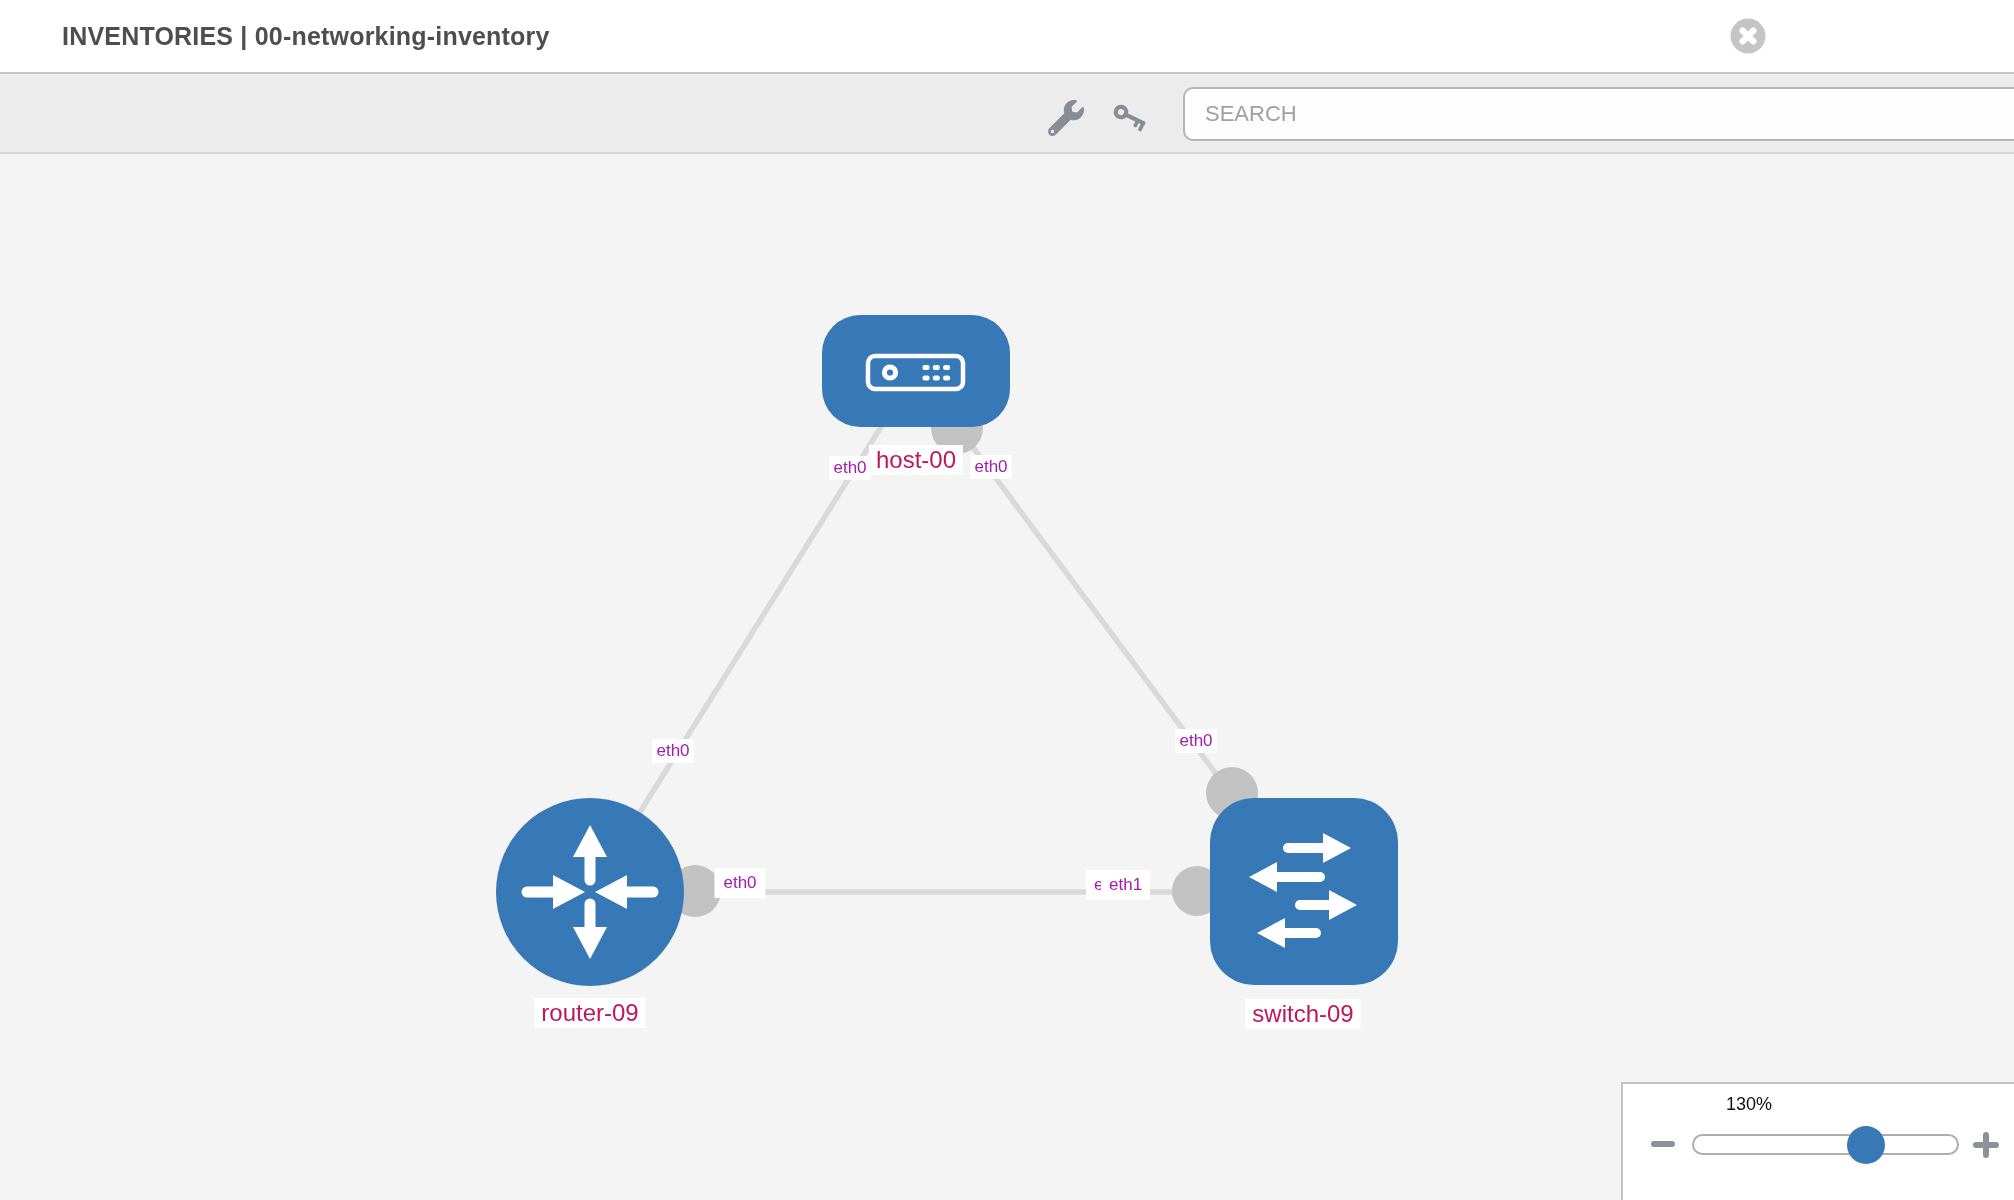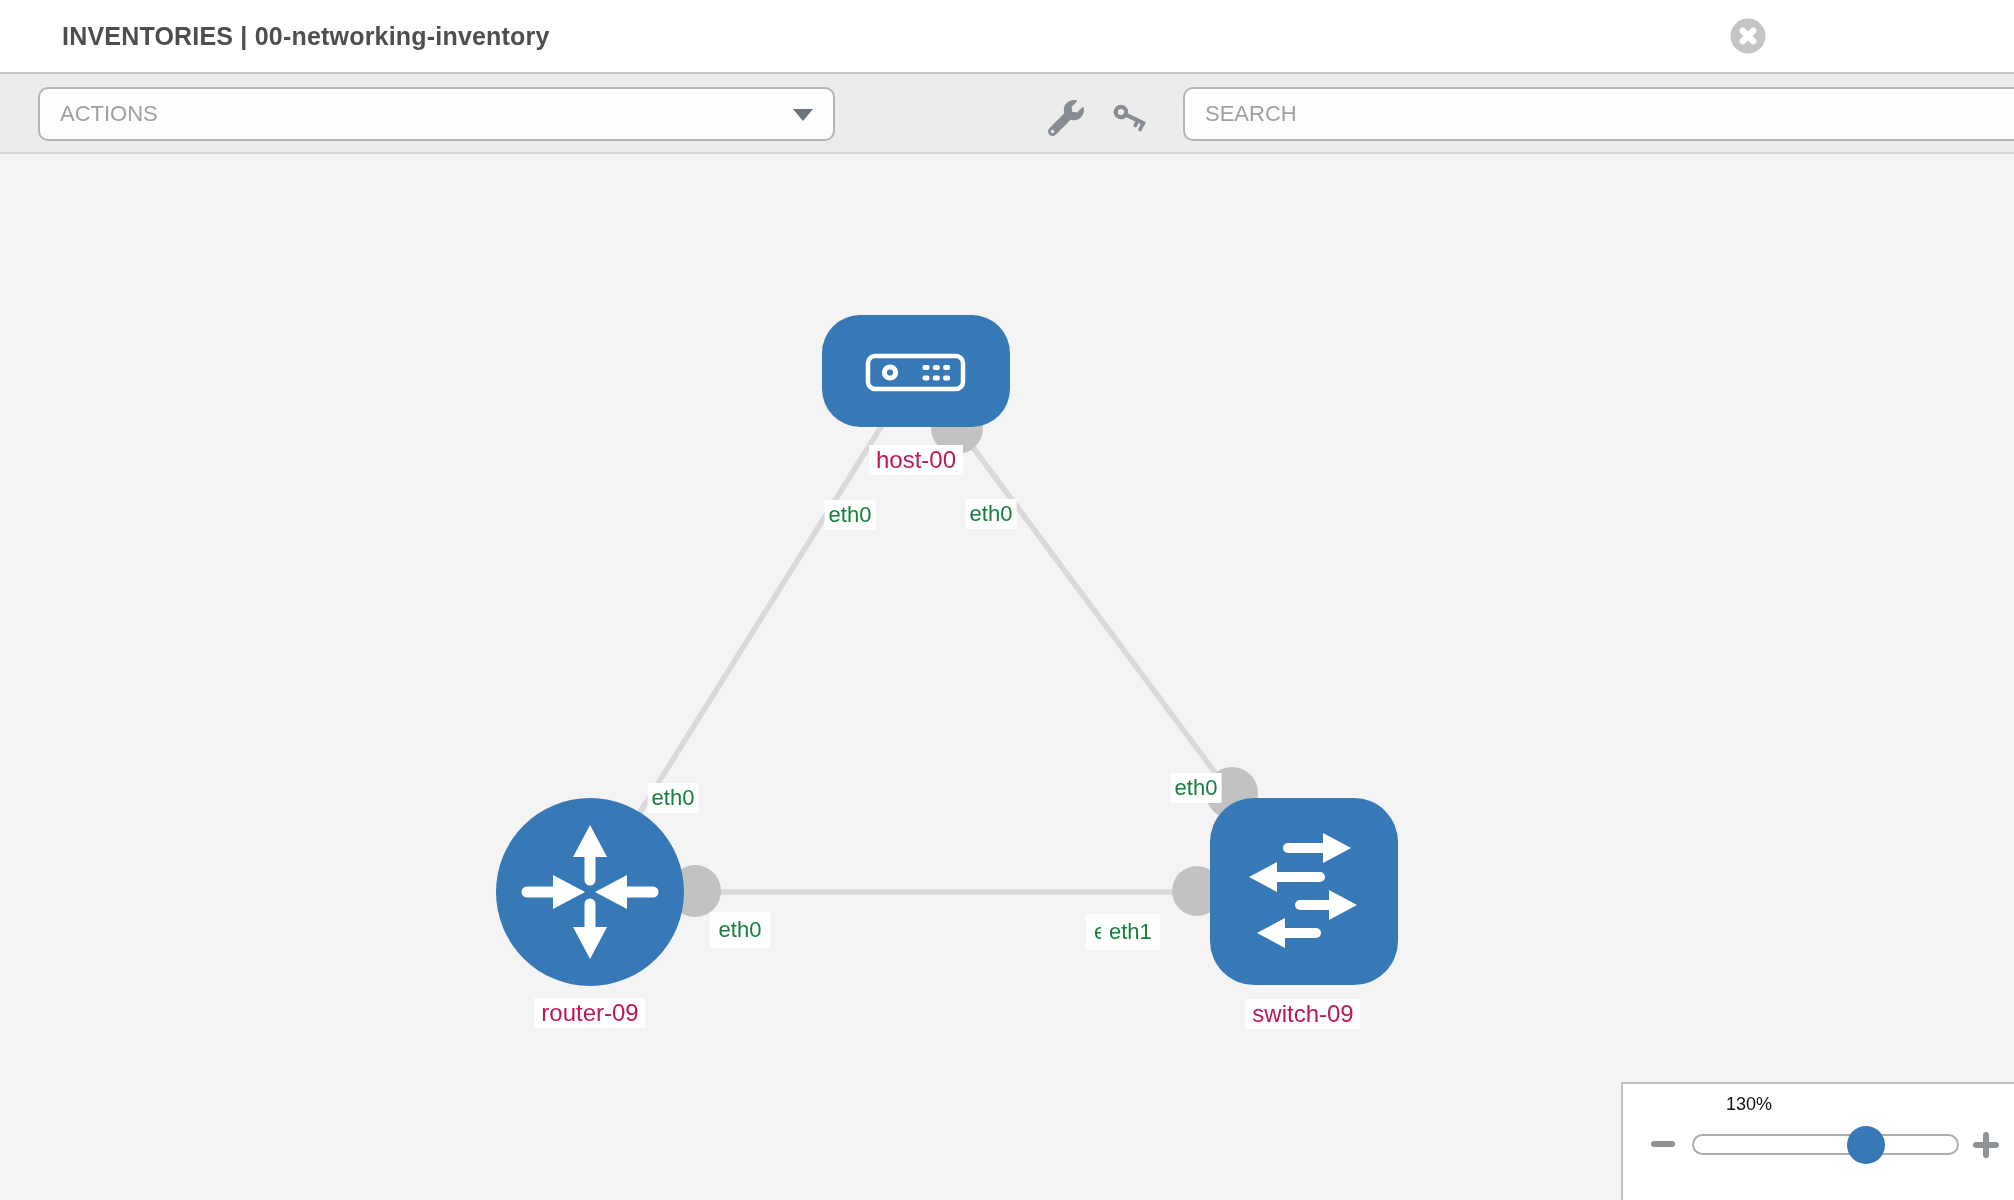--- a/index.html
+++ b/index.html
@@ -24,22 +24,22 @@
   .tool-icon-btn { position:absolute; border:none; background:transparent; cursor:pointer; }
   .btn-wrench { left:1046px; top:26px; width:40px; height:38px; }
   .btn-key   { left:1112px; top:27px; width:42px; height:36px; }
 
   
   .canvas { position:absolute; left:0; top:154px; width:2014px; height:1046px; background:#f4f4f4; overflow:hidden; }
   .graph-svg { position:absolute; left:0; top:0; }
 
   .node-label { position:absolute; transform:translateX(-50%); background:#ffffff; color:#be185d;
                 font-size:24px; padding:1px 7px; white-space:nowrap; }
-  .eth-label { position:absolute; transform:translateX(-50%); background:#ffffff; color:#15803d;
-               font-size:22px; padding:2px 4px; white-space:nowrap;margin-top:44px; }
+  .eth-label { position:absolute; transform:translateX(-50%); background:#ffffff; color:#a21caf;
+               font-size:17px; padding:2px 4px; white-space:nowrap; }
   .eth-label-mid { padding:5px 9px; }
   .eth-label-abs { transform:none; padding:5px 8px; }
 
   
   .zoom-panel { position:absolute; left:1621px; top:928px; width:410px; height:140px;
                 background:#ffffff; border:2px solid #c3c3c3; }
   .zoom-value { position:absolute; left:103px; top:10px; width:200px; font-size:18px; color:#111111; }
   .zoom-minus { position:absolute; left:28px; top:57px; width:24px; height:6px; background:#8d9297; border-radius:3px; border:none; cursor:pointer; }
   .zoom-track { position:absolute; left:69px; top:50px; width:267px; height:21px; background:#ffffff;
                 border:2px solid #aeaeae; border-radius:11px; cursor:pointer; }
@@ -63,24 +63,20 @@
           <g stroke="#ffffff" stroke-width="6.5" stroke-linecap="round" transform="rotate(45 18 18)">
             <line x1="10.5" y1="18" x2="25.5" y2="18"></line>
             <line x1="18" y1="10.5" x2="18" y2="25.5"></line>
           </g>
         </svg>
       </span>
     </button>
   </div>
 
   <div class="toolbar">
-    <div class="combo combo-actions">
-      <span class="combo-label">ACTIONS</span>
-      <span class="caret"></span>
-    </div>
 
     <button class="tool-icon-btn btn-wrench">
       <span>
         <svg width="36" height="36" viewBox="0 0 512 512">
           <path fill="#878d93" d="M507.73 109.1c-2.24-9.03-13.54-12.09-20.12-5.51l-74.36 74.36-67.88-11.31-11.31-67.88 74.36-74.36c6.62-6.62 3.43-17.9-5.66-20.16-47.38-11.74-99.55.91-136.58 37.93-39.64 39.64-50.55 97.1-34.05 147.2L18.74 402.76c-24.99 24.99-24.99 65.51 0 90.5 24.99 24.99 65.51 24.99 90.5 0l213.21-213.21c50.12 16.71 107.47 5.68 147.37-34.22 37.07-37.07 49.7-89.32 37.91-136.73zM64 472c-13.25 0-24-10.75-24-24 0-13.26 10.75-24 24-24s24 10.74 24 24c0 13.25-10.75 24-24 24z"></path>
         </svg>
       </span>
     </button>
 
     <button class="tool-icon-btn btn-key">

